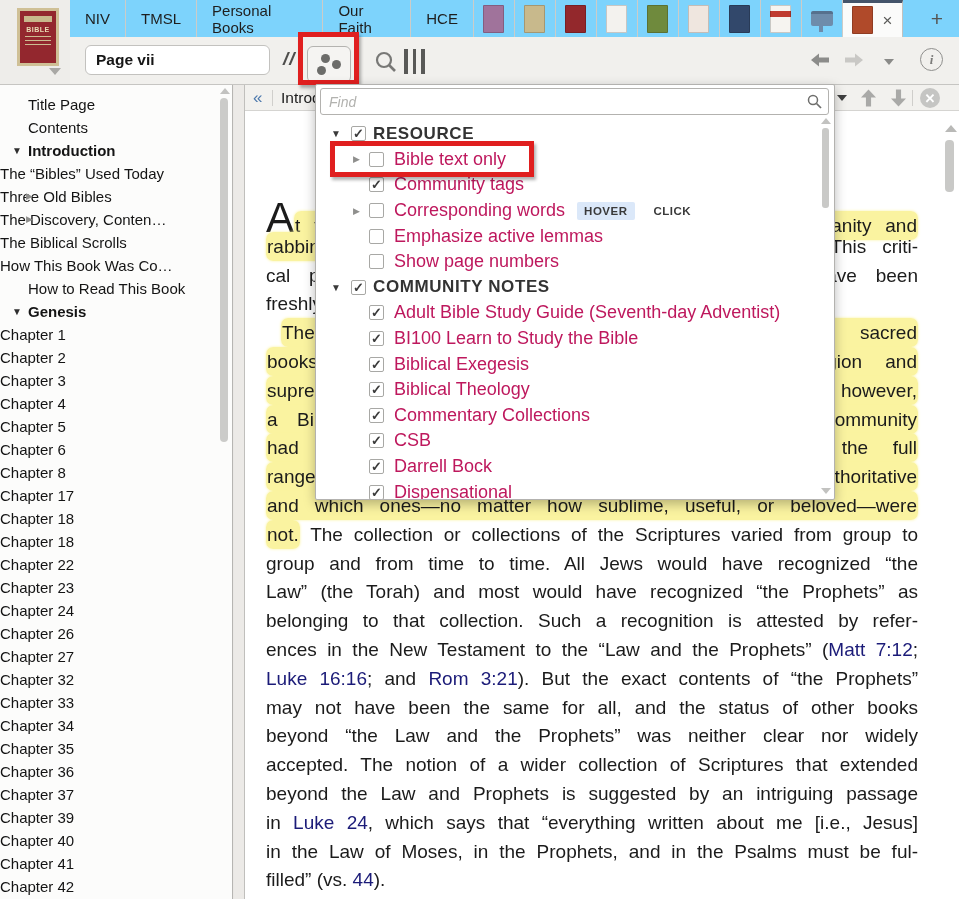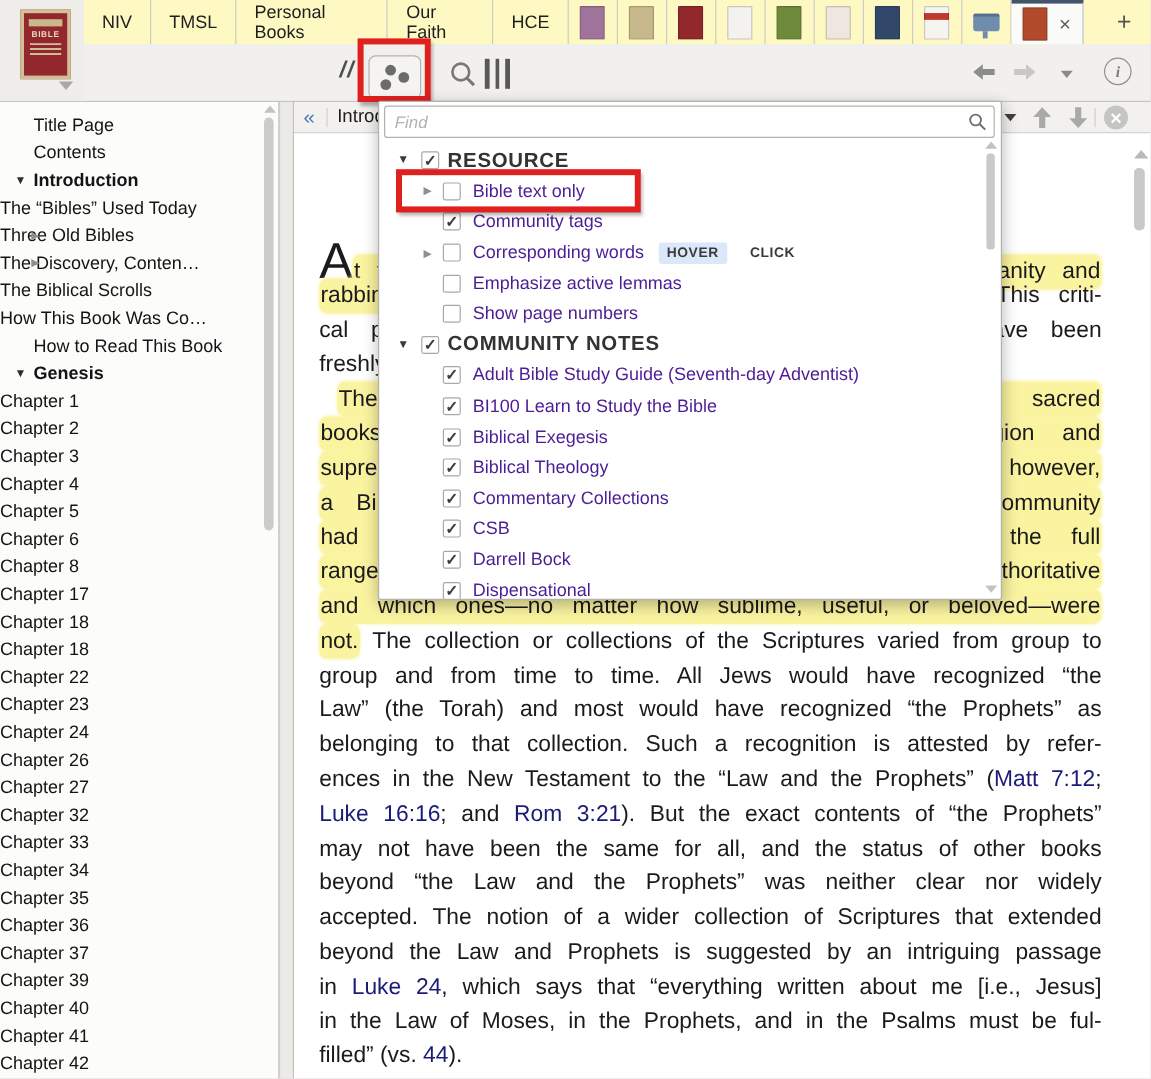--- a/index.html
+++ b/index.html
@@ -1,21 +1,21 @@
 <!DOCTYPE html>
 <html><head>
 <meta charset="utf-8">
 <style>
   html,body{margin:0;padding:0;background:#d8d8d6;}
   *{box-sizing:border-box;}
   .app{position:relative;width:959px;height:899px;overflow:hidden;background:#e9e7e4;
        font-family:"Liberation Sans",sans-serif;-webkit-font-smoothing:antialiased;}
 
   
-  .tabstrip{position:absolute;left:70px;top:0;right:0;height:37px;background:#fef9c3;
+  .tabstrip{position:absolute;left:70px;top:0;right:0;height:37px;background:#7dd3fc;
             display:flex;align-items:stretch;}
   .text-tabs,.icon-tabs{display:flex;align-items:stretch;}
   .tab{border-right:1px solid #ccccc8;display:flex;align-items:center;justify-content:center;
        font-size:15px;color:#1e1e1e;cursor:default;}
   .text-tab{padding:0 15px;}
   .icon-tab{width:41px;}
   .cover{display:block;width:21px;height:28px;border-radius:1px;border:1px solid rgba(0,0,0,.18);}
   .screen-icon{position:relative;width:22px;height:15px;background:#6e8cab;border-radius:2px;
                border-top:3px solid #56708d;}
   .screen-icon::after{content:'';position:absolute;left:8px;bottom:-6px;width:4px;height:6px;background:#6e8cab;}
@@ -114,21 +114,21 @@
   .findinput::placeholder{font-style:italic;color:#b2b2af;}
   .findmag{position:absolute;right:7px;top:6px;width:15px;height:15px;}
   .prows{position:absolute;left:0;top:30px;right:14px;bottom:0;padding-top:6px;overflow:hidden;}
   .prow{display:flex;align-items:center;height:25.6px;}
   .prow.section{padding-left:15px;}
   .prow.child{padding-left:37px;}
   .pexp{width:16px;font-size:9px;color:#8f8f8d;flex:none;}
   .section .pexp{width:20px;font-size:10px;color:#3a3a3a;}
   .cb{flex:none;width:15px;height:15px;border:1px solid #a8a8a5;border-radius:2px;background:#fff;
       font-size:13px;font-weight:700;color:#3c3c3c;line-height:13px;text-align:center;}
-  .plabel{margin-left:10px;font-size:15px;color:#4c1d95;white-space:nowrap;}
+  .plabel{margin-left:10px;font-size:18px;color:#be185d;white-space:nowrap;}
   .seclabel{margin-left:7px;font-size:17px;font-weight:700;letter-spacing:.6px;color:#333;}
   .badge{margin-left:12px;font-size:11.5px;font-weight:700;letter-spacing:.5px;color:#3a3a3a;
          padding:3px 7px;border-radius:2px;}
   .badge.bg{background:#dbe8f9;}
   .p-scroll{position:absolute;right:3px;top:33px;bottom:3px;width:11px;}
   .p-up{position:absolute;left:1px;top:0;width:0;height:0;border-left:5px solid transparent;
         border-right:5px solid transparent;border-bottom:6px solid #c2c2c0;}
   .p-thumb{position:absolute;left:2px;top:10px;width:7px;height:80px;background:#c9c9c7;border-radius:3px;}
   .p-down{position:absolute;left:1px;bottom:2px;width:0;height:0;border-left:5px solid transparent;
         border-right:5px solid transparent;border-top:6px solid #c2c2c0;}
@@ -181,20 +181,21 @@
         </div>
       </div>
     <div class="tab active">
       <span class="cover" id="activeCover" style="background: rgb(176, 74, 42);"></span>
       <span class="closex">×</span>
     </div>
     <div class="newtab">+</div>
   </div>
 
   <div class="toolbar">
+    <input class="pageinput" value="Page vii" style="">
     <span class="parallel">//</span>
     <div class="dotsbtn">
       <span class="d d1"></span>
       <span class="d d2"></span>
       <span class="d d3"></span>
     </div>
     <svg class="searchbtn" viewBox="0 0 24 24">
       <circle cx="10" cy="10" r="7" fill="none" stroke="#787876" stroke-width="2.2"></circle>
       <line x1="15" y1="15" x2="21" y2="21" stroke="#787876" stroke-width="2.6"></line>
     </svg>

